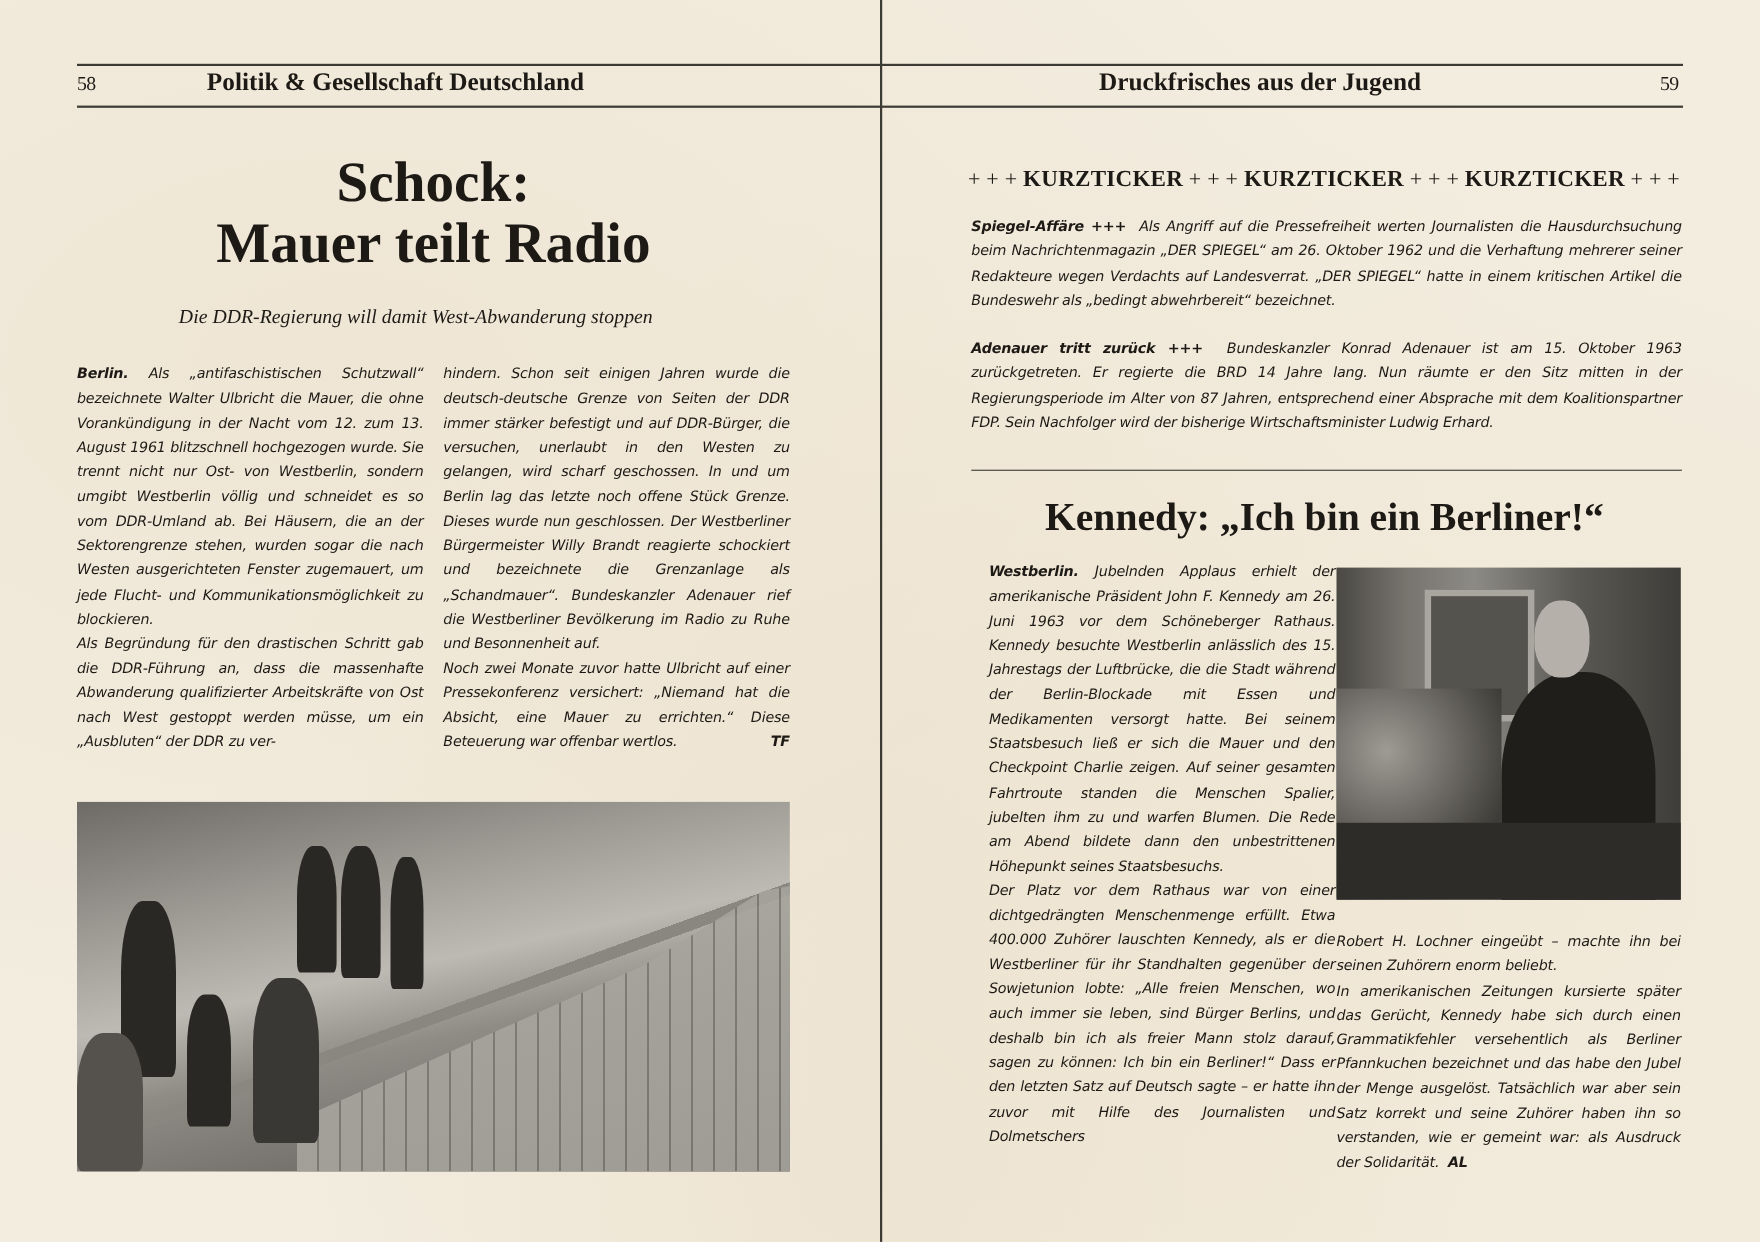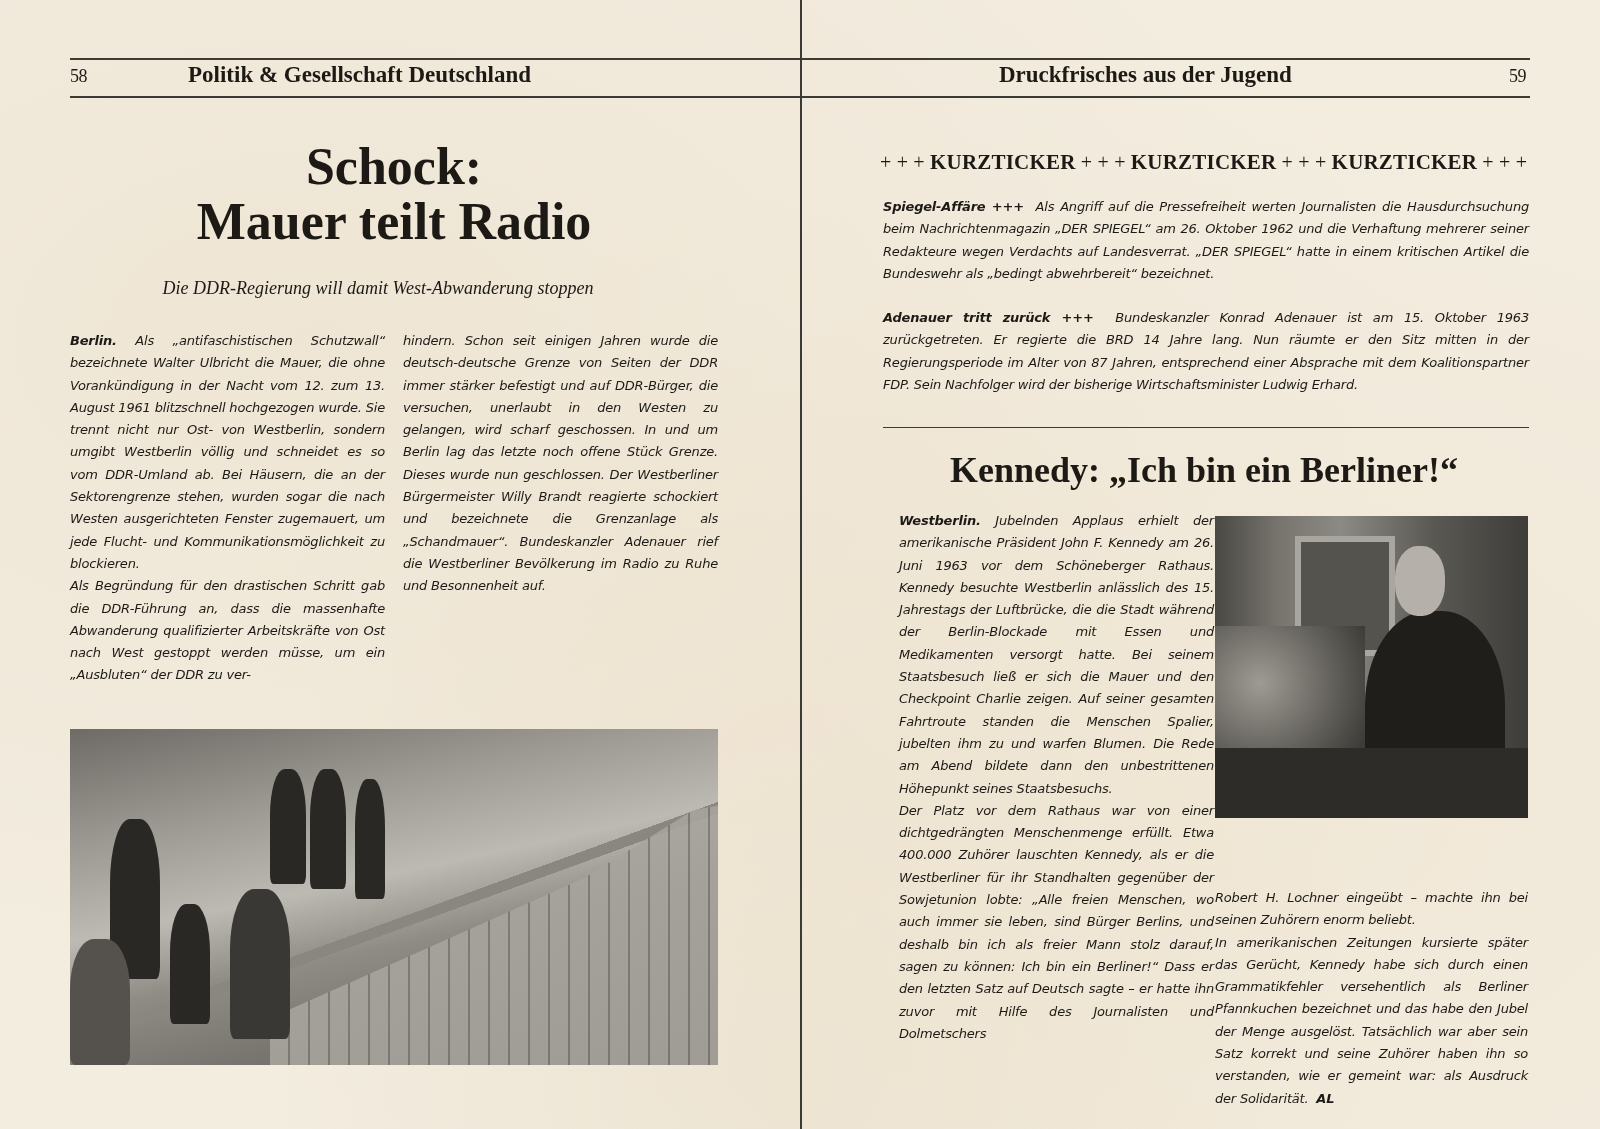--- a/index.html
+++ b/index.html
@@ -72,20 +72,21 @@
     </h1>
     <div class="subhead">Die DDR-Regierung will damit West-Abwanderung stoppen</div>
 
     <div class="col" style="left:70px;top:330px;width:315px;">
       <p><b>Berlin.</b> <span>Als „antifaschistischen Schutzwall“ bezeichnete Walter Ulbricht die Mauer, die ohne Vorankündigung in der Nacht vom 12. zum 13. August 1961 blitzschnell hochgezogen wurde. Sie trennt nicht nur Ost- von Westberlin, sondern umgibt Westberlin völlig und schneidet es so vom DDR-Umland ab. Bei Häusern, die an der Sektorengrenze stehen, wurden sogar die nach Westen ausgerichteten Fenster zugemauert, um jede Flucht- und Kommunikationsmöglichkeit zu blockieren.</span></p>
       <p>Als Begründung für den drastischen Schritt gab die DDR-Führung an, dass die massenhafte Abwanderung qualifizierter Arbeitskräfte von Ost nach West gestoppt werden müsse, um ein „Ausbluten“ der DDR zu ver-</p>
     </div>
 
     <div class="col" style="left:403px;top:330px;width:315px;">
       <p>hindern. Schon seit einigen Jahren wurde die deutsch-deutsche Grenze von Seiten der DDR immer stärker befestigt und auf DDR-Bürger, die versuchen, unerlaubt in den Westen zu gelangen, wird scharf geschossen. In und um Berlin lag das letzte noch offene Stück Grenze. Dieses wurde nun geschlossen. Der Westberliner Bürgermeister Willy Brandt reagierte schockiert und bezeichnete die Grenzanlage als „Schandmauer“. Bundeskanzler Adenauer rief die Westberliner Bevölkerung im Radio zu Ruhe und Besonnenheit auf.</p>
+      <p><span>Noch zwei Monate zuvor hatte Ulbricht auf einer Pressekonferenz versichert: „Niemand hat die Absicht, eine Mauer zu errichten.“ Diese Beteuerung war offenbar wertlos.</span><span class="sig">TF</span></p>
     </div>
 
     <div class="photo photo-wall" title="Black-and-white photo of workers building the Berlin Wall with cinder blocks, guarded by uniformed soldiers">
       <div class="wall"></div>
       <div class="fig" style="left:40px;top:90px;width:50px;height:160px;"></div>
       <div class="fig" style="left:200px;top:40px;width:36px;height:115px;"></div>
       <div class="fig" style="left:240px;top:40px;width:36px;height:120px;"></div>
       <div class="fig" style="left:285px;top:50px;width:30px;height:120px;"></div>
       <div class="fig" style="left:160px;top:160px;width:60px;height:150px;background:#3a3835;"></div>
       <div class="fig" style="left:100px;top:175px;width:40px;height:120px;"></div>
@@ -124,18 +125,18 @@
     </div>
 
     <div class="photo photo-jfk" title="Black-and-white photo of John F. Kennedy speaking at a podium with microphones in front of a crowd">
       <div class="window"></div>
       <div class="crowd"></div>
       <div class="suit"></div>
       <div class="head"></div>
       <div class="podium"></div>
     </div>
 
-    <div class="col" style="left:1215px;top:846px;width:313px;margin-top:41px;">
+    <div class="col" style="left:1215px;top:846px;width:313px;">
       <p>Robert H. Lochner eingeübt – machte ihn bei seinen Zuhörern enorm beliebt.</p>
       <p><span>In amerikanischen Zeitungen kursierte später das Gerücht, Kennedy habe sich durch einen Grammatikfehler versehentlich als Berliner Pfannkuchen bezeichnet und das habe den Jubel der Menge ausgelöst. Tatsächlich war aber sein Satz korrekt und seine Zuhörer haben ihn so verstanden, wie er gemeint war: als Ausdruck der Solidarität.</span> &nbsp;<b>AL</b></p>
     </div>
   </article>
 </section>
 
 </body></html>

